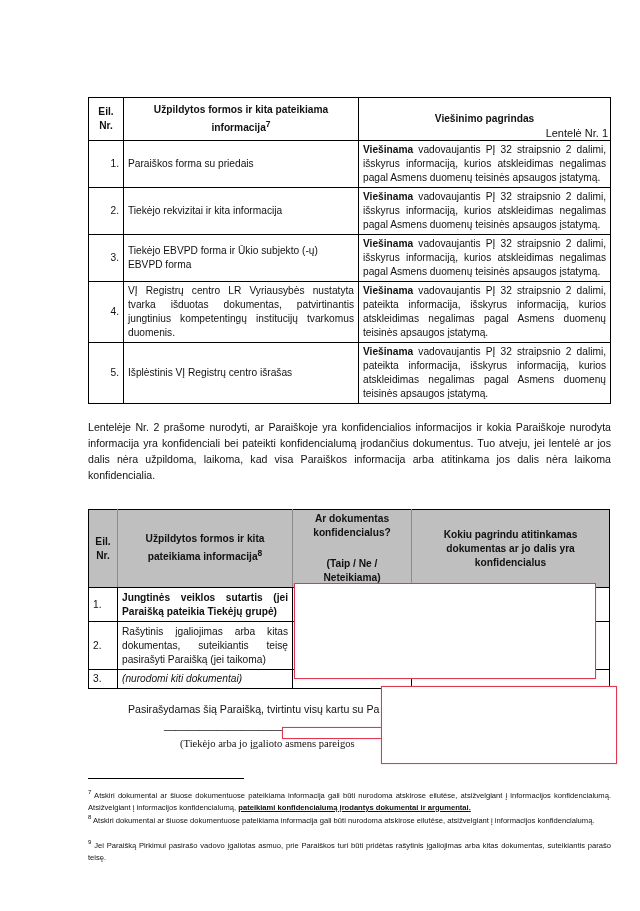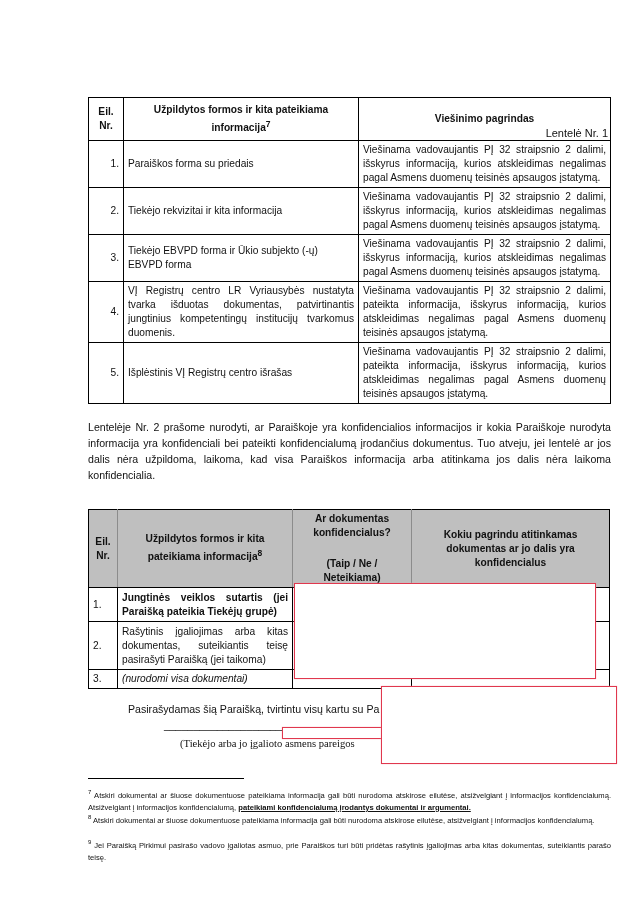--- a/index.html
+++ b/index.html
@@ -17,21 +17,21 @@
   #t2 th:first-child{ border-left-color:#000; } #t2 th:last-child{ border-right-color:#000; }
   #t2 td.num { width:20px; text-align:left; }
   #t2 td { border-left-color:#8c8c8c; }
   #t2 td:first-child{ border-left-color:#000; }
   .para { position:absolute; left:88px; width:523px; font-size:10.6px; line-height:16px; text-align:justify; }
   .sig { position:absolute; font-size:10.6px; }
   .redbox { position:absolute; border:1.5px solid #e0384e; background:#fff; box-shadow:0 0 1px #f3a5b0; }
   .fnrule { position:absolute; left:88px; top:778px; width:156px; border-top:1px solid #000; }
   .fn { position:absolute; left:88px; width:523px; font-size:7.6px; line-height:12px; text-align:justify; }
   .fn sup { font-size:6px; }
-  .b { font-weight:normal; }
+  .b { font-weight:bold; }
   .u { text-decoration:underline; font-weight:bold; }
   i { font-style:italic; }
 </style>
 </head>
 <body>
 
 <div class="caption" style="top:82px;">Lentelė Nr. 1</div>
 
 <table id="t1">
   <tbody>
@@ -90,21 +90,21 @@
     <td></td>
   </tr>
   <tr style="height:48px;">
     <td class="num">2.</td>
     <td style="text-align:justify;">Rašytinis įgaliojimas arba kitas dokumentas, suteikiantis teisę pasirašyti Paraišką (jei taikoma)</td>
     <td></td>
     <td></td>
   </tr>
   <tr style="height:18px;">
     <td class="num">3.</td>
-    <td><i>(nurodomi visa dokumentai)</i></td>
+    <td><i>(nurodomi kiti dokumentai)</i></td>
     <td></td>
     <td></td>
   </tr>
 </tbody>
   </table>
 
 <div class="sig" style="left:128px; top:703px;">Pasirašydamas šią Paraišką, tvirtintu visų kartu su Pa</div>
 <div class="sig" style="left:150px; top:719px;margin-left:14px;">________________________</div>
 <div class="sig" style="left:180px; top:738px;font-family:Liberation Serif, serif;">(Tiekėjo arba jo įgalioto asmens pareigos</div>
 

